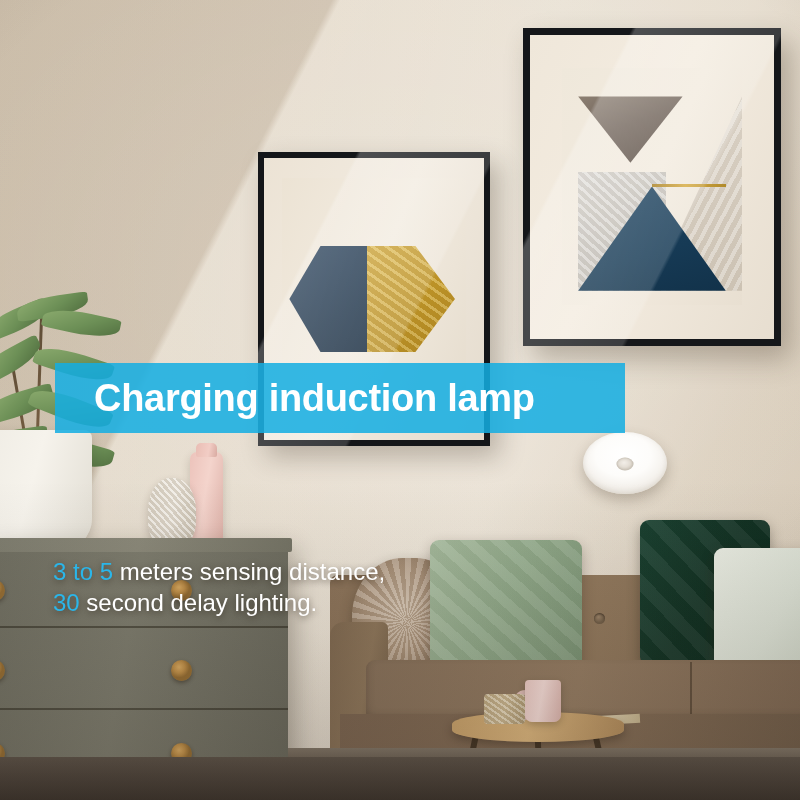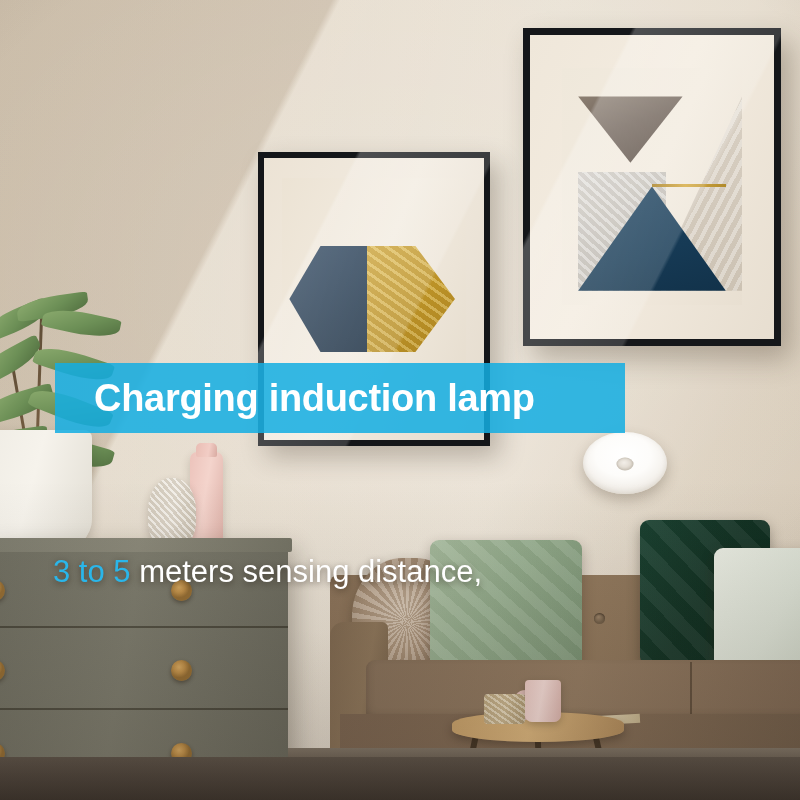--- a/index.html
+++ b/index.html
@@ -433,21 +433,21 @@
     font-weight: bold;
     letter-spacing: -0.2px;
     white-space: nowrap;
     text-shadow: 0 2px 6px rgba(35,25,15,0.55);
     font-family: "Liberation Sans", sans-serif;
   }
 
   .feature-list {
     position: absolute;
     left: 53px; top: 556px;
-    font-size: 31px;
+    font-size: 24px;
     line-height: 31px;
     color: #ffffff;
     white-space: nowrap;
     text-shadow: 0 2px 6px rgba(35,25,15,0.55);
     font-family: "Liberation Sans", sans-serif;
   }
   .feature-row { display: block; }
   .accent { color: #2ab6ea; }
 </style>
 </head>
@@ -543,15 +543,18 @@
 
   <div class="headline-banner">
     <span class="headline-text">Charging induction lamp</span>
   </div>
 
 
   <div class="feature-list">
     <span class="feature-row">
       <span class="accent">3 to 5</span><span> meters sensing distance,</span>
     </span>
+    <span class="feature-row">
+      <span class="accent">30</span><span> second delay lighting.</span>
+    </span>
   </div>
 
 </div>
 
 </body></html>

